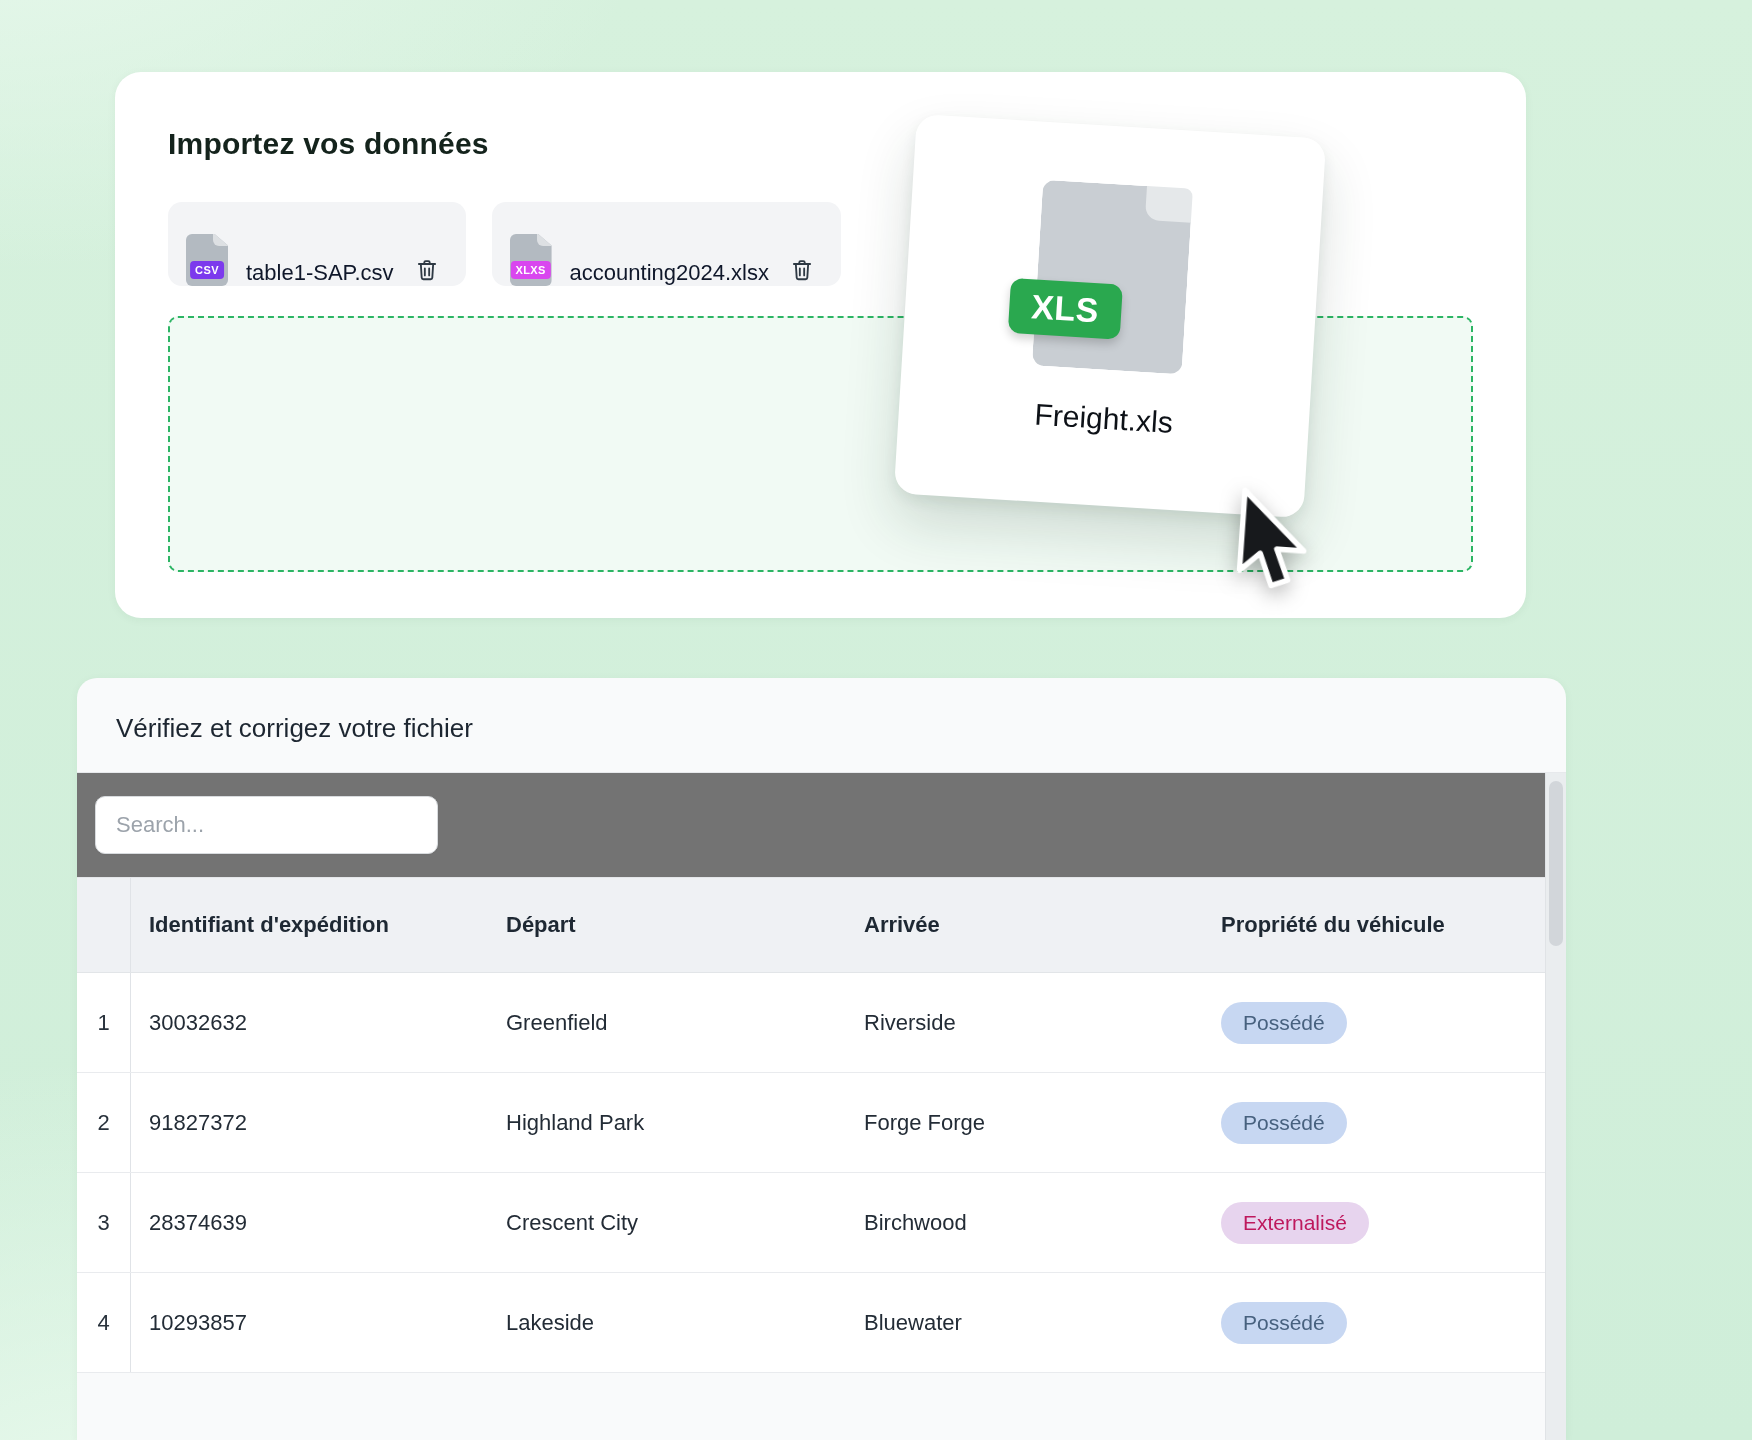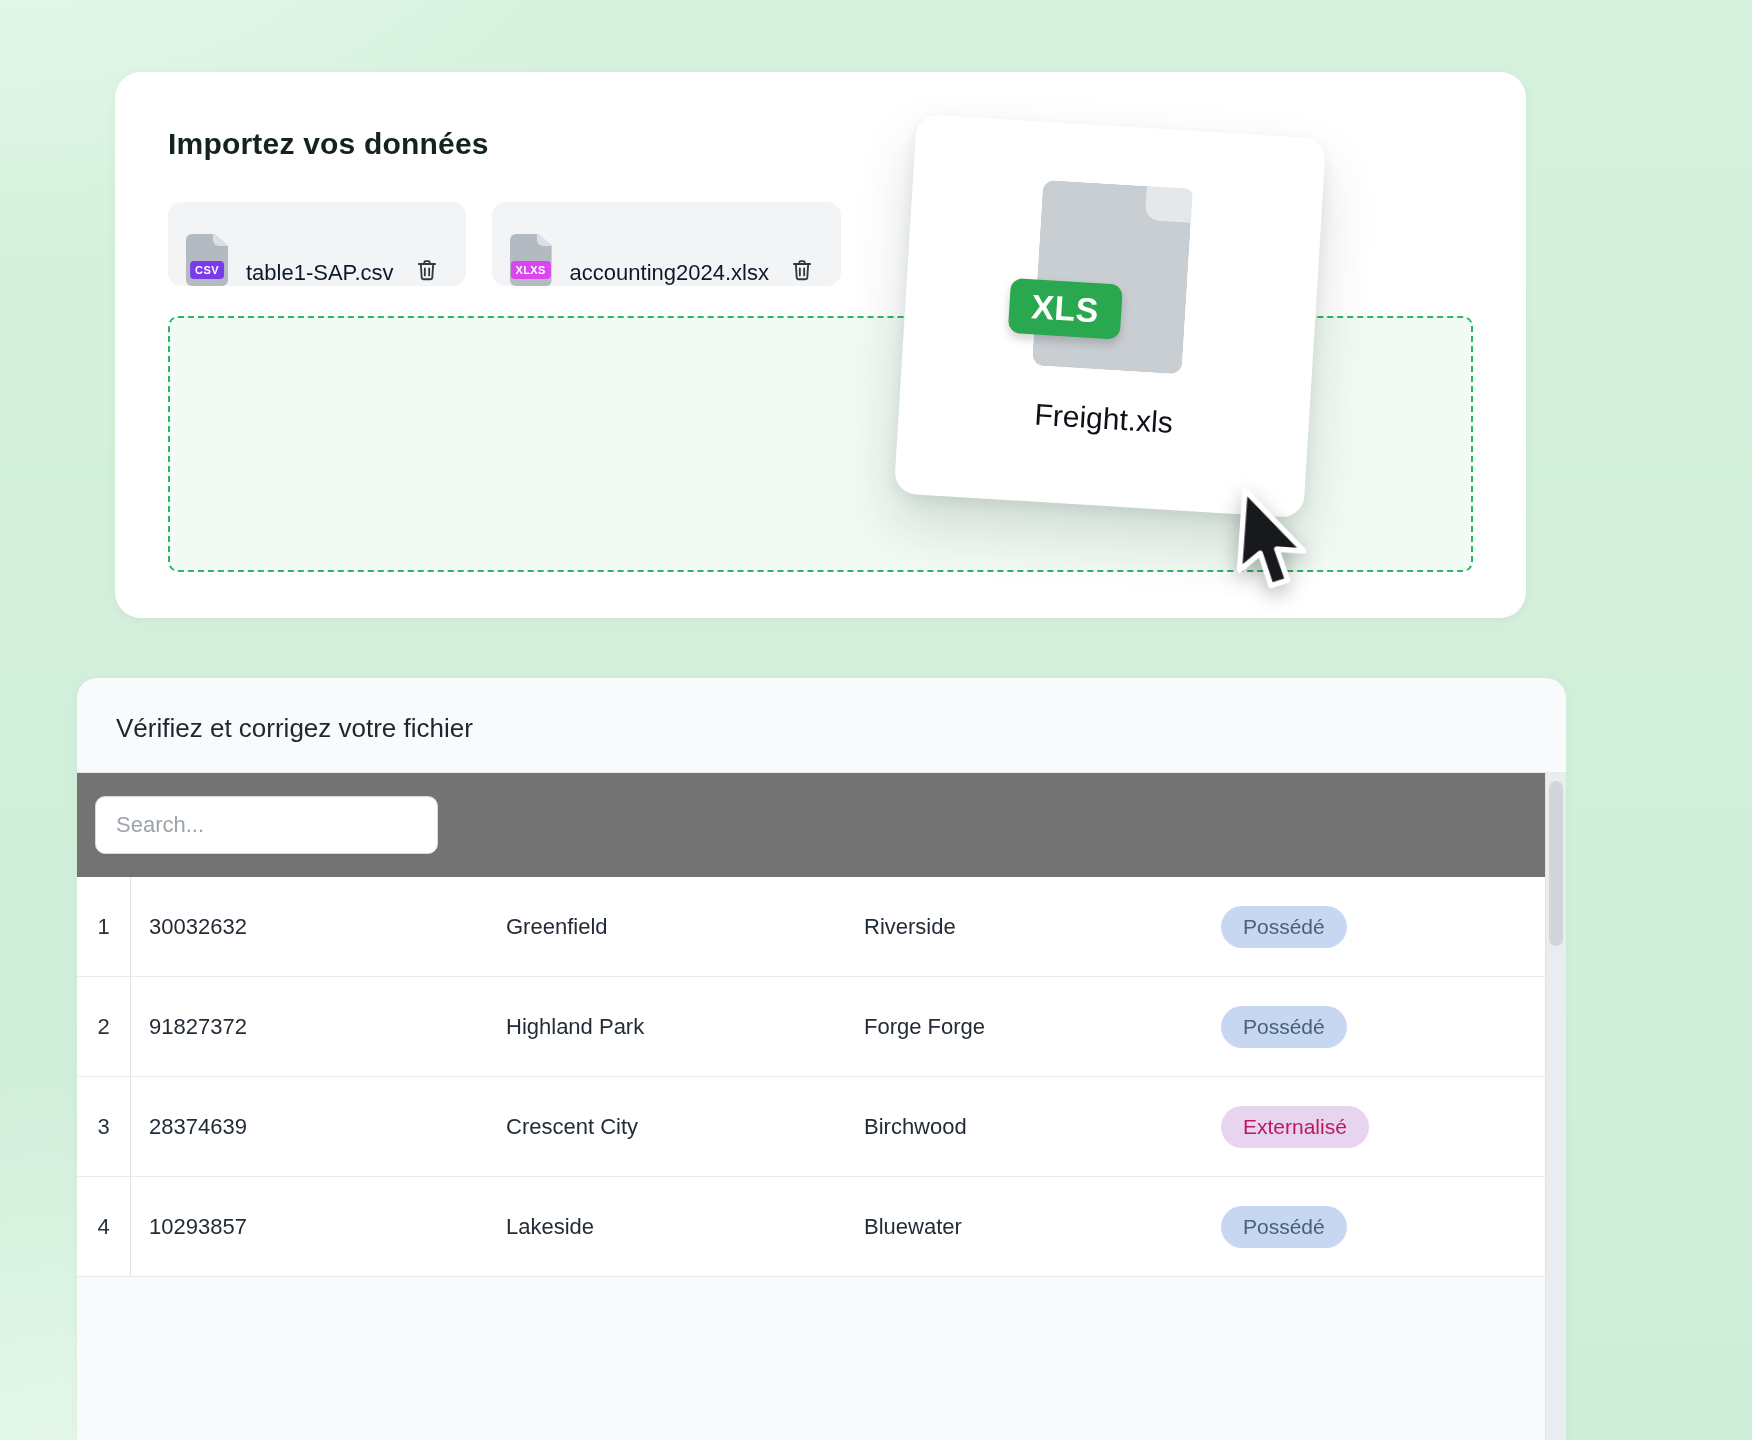--- a/index.html
+++ b/index.html
@@ -191,20 +191,27 @@
 </svg>
 
 <section class="review-card">
   <h2 class="review-title">Vérifiez et corrigez votre fichier</h2>
   <div class="review-divider"></div>
 
   <div class="toolbar">
     <input class="search-input" type="text" placeholder="Search..." style="">
   </div>
 
+  <div class="tgrid thead">
+    <div class="cell-num"></div>
+    <div class="th">Identifiant d'expédition</div>
+    <div class="th">Départ</div>
+    <div class="th">Arrivée</div>
+    <div class="th">Propriété du véhicule</div>
+  </div>
 
   <div id="table-body">
       <div class="tgrid trow">
     <div class="cell-num">1</div>
     <div class="td">30032632</div>
     <div class="td">Greenfield</div>
     <div class="td">Riverside</div>
     <div class="td">
       <span class="pill" style="background: rgb(199, 215, 242); color: rgb(71, 97, 127);">Possédé</span>
     </div>

